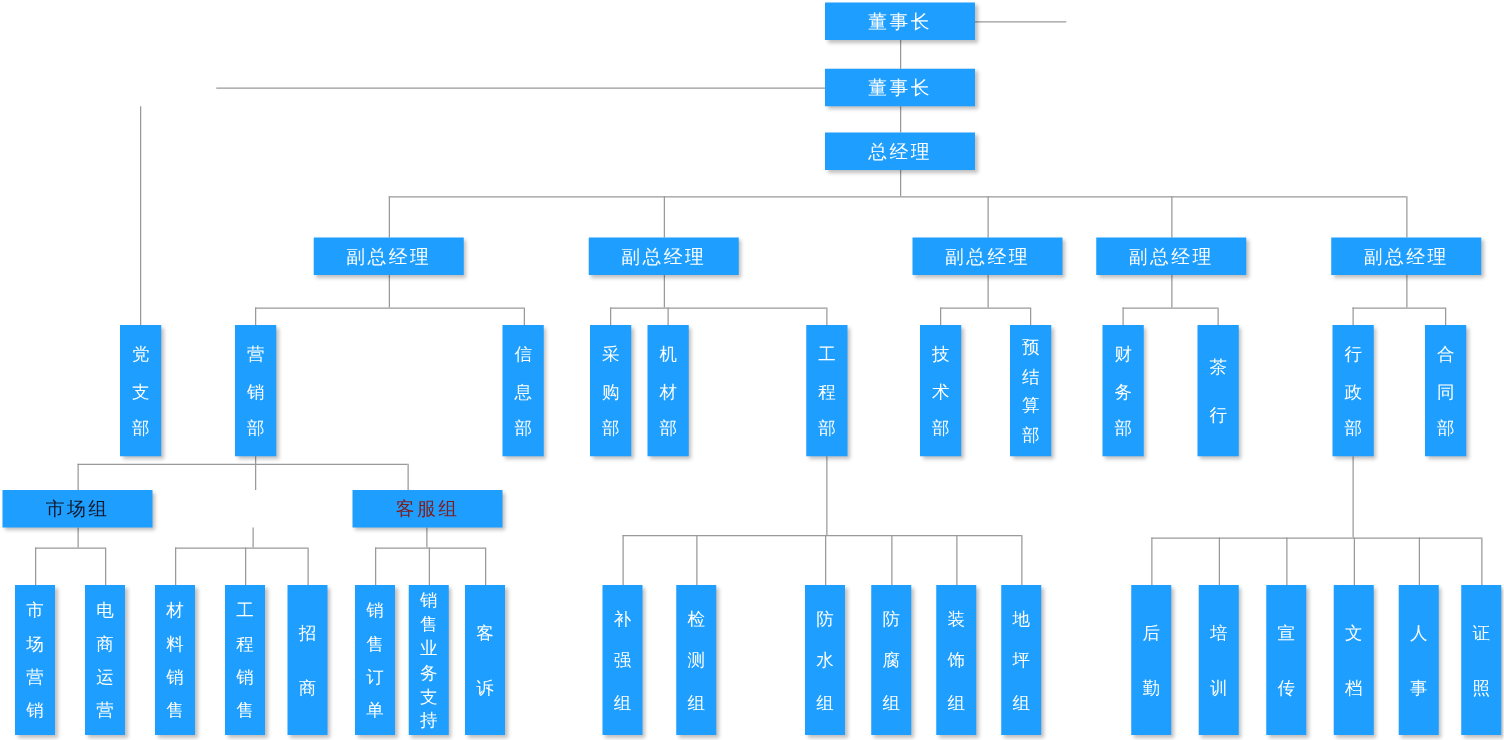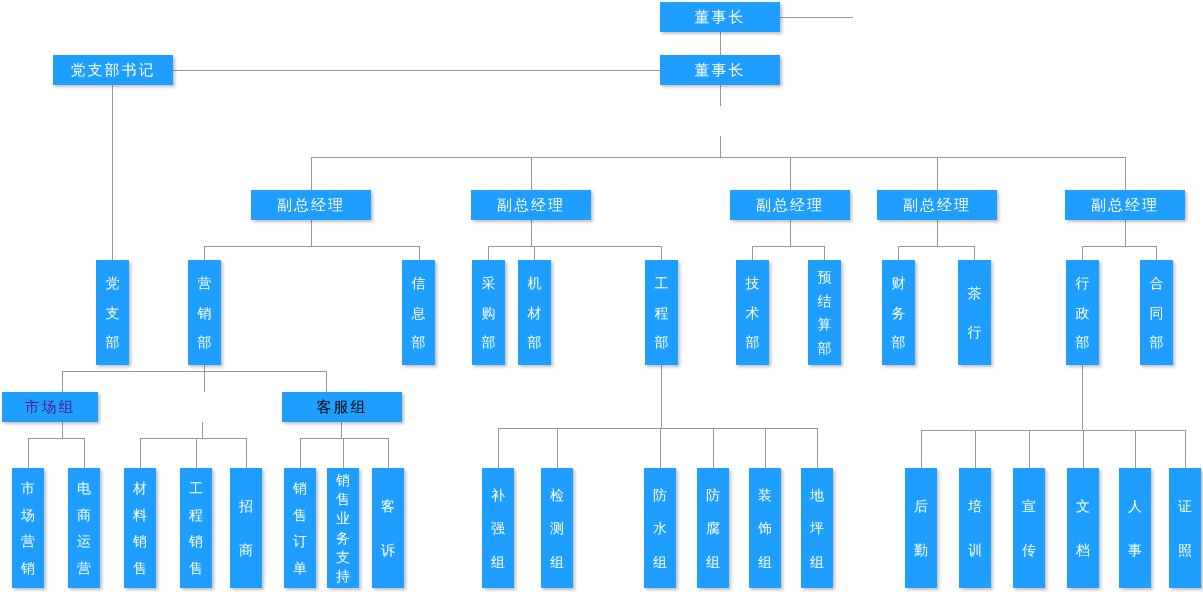--- a/index.html
+++ b/index.html
@@ -95,25 +95,25 @@
       <div class="line" style="left: 975px; top: 430px; width: 1px; height: 38px; background: rgb(153, 153, 153);"></div>
       <div class="line" style="left: 1029px; top: 430px; width: 1px; height: 38px; background: rgb(153, 153, 153);"></div>
       <div class="line" style="left: 1083px; top: 430px; width: 1px; height: 38px; background: rgb(153, 153, 153);"></div>
       <div class="line" style="left: 1135px; top: 430px; width: 1px; height: 38px; background: rgb(153, 153, 153);"></div>
       <div class="line" style="left: 1185px; top: 430px; width: 1px; height: 38px; background: rgb(153, 153, 153);"></div>
     </div>
   <div class="layer" id="nodes-layer">
       <div class="node h" style="left: 660px; top: 2px; width: 120px; height: 30px; background: rgb(30, 159, 255); color: rgb(255, 255, 255);">
         <span class="label">董事长</span>
       </div>
-      <div class="node h" style="left: 53px; top: 55px; width: 120px; height: 30px; background: rgb(30, 159, 255); color: rgb(255, 255, 255);">
-        <span class="label">党支部书记</span>
-      </div>
       <div class="node h" style="left: 660px; top: 55px; width: 120px; height: 30px; background: rgb(30, 159, 255); color: rgb(255, 255, 255);">
         <span class="label">董事长</span>
+      </div>
+      <div class="node h" style="left: 660px; top: 106px; width: 120px; height: 30px; background: rgb(30, 159, 255); color: rgb(255, 255, 255);">
+        <span class="label">总经理</span>
       </div>
       <div class="node h" style="left: 251px; top: 190px; width: 120px; height: 30px; background: rgb(30, 159, 255); color: rgb(255, 255, 255);">
         <span class="label">副总经理</span>
       </div>
       <div class="node h" style="left: 471px; top: 190px; width: 120px; height: 30px; background: rgb(30, 159, 255); color: rgb(255, 255, 255);">
         <span class="label">副总经理</span>
       </div>
       <div class="node h" style="left: 730px; top: 190px; width: 120px; height: 30px; background: rgb(30, 159, 255); color: rgb(255, 255, 255);">
         <span class="label">副总经理</span>
       </div>
@@ -200,24 +200,24 @@
           <span class="vchar">部</span>
         </span>
       </div>
       <div class="node v" style="left: 1140px; top: 260px; width: 33px; height: 105px; background: rgb(30, 159, 255); color: rgb(255, 255, 255);">
         <span class="label">
           <span class="vchar">合</span>
           <span class="vchar">同</span>
           <span class="vchar">部</span>
         </span>
       </div>
-      <div class="node h" style="left: 2px; top: 392px; width: 96px; height: 30px; background: rgb(30, 159, 255); color: #4c1d95;">
+      <div class="node h" style="left: 2px; top: 392px; width: 120px; height: 30px; background: rgb(30, 159, 255); color: #0f172a;">
         <span class="label">市场组</span>
       </div>
-      <div class="node h" style="left: 282px; top: 392px; width: 120px; height: 30px; background: rgb(30, 159, 255); color: #000000;">
+      <div class="node h" style="left: 282px; top: 392px; width: 120px; height: 30px; background: rgb(30, 159, 255); color: #7f1d1d;">
         <span class="label">客服组</span>
       </div>
       <div class="node v" style="left: 12px; top: 468px; width: 32px; height: 120px; background: rgb(30, 159, 255); color: rgb(255, 255, 255);">
         <span class="label">
           <span class="vchar">市</span>
           <span class="vchar">场</span>
           <span class="vchar">营</span>
           <span class="vchar">销</span>
         </span>
       </div>

